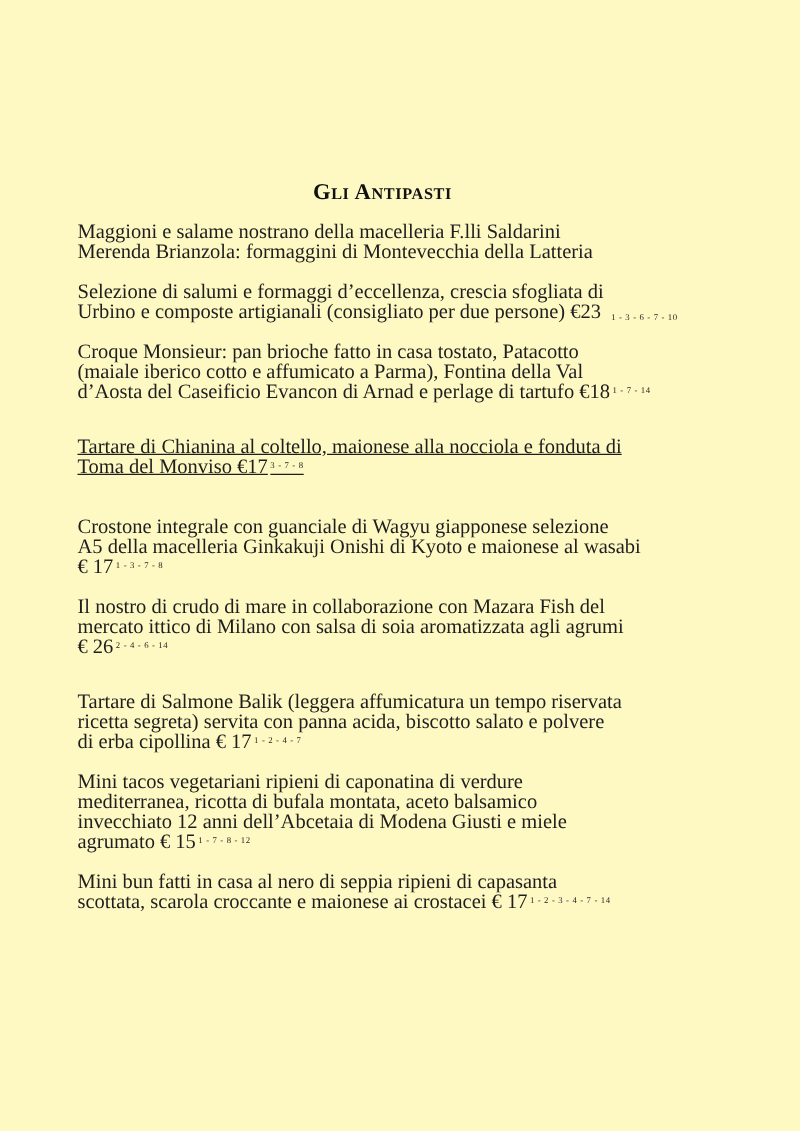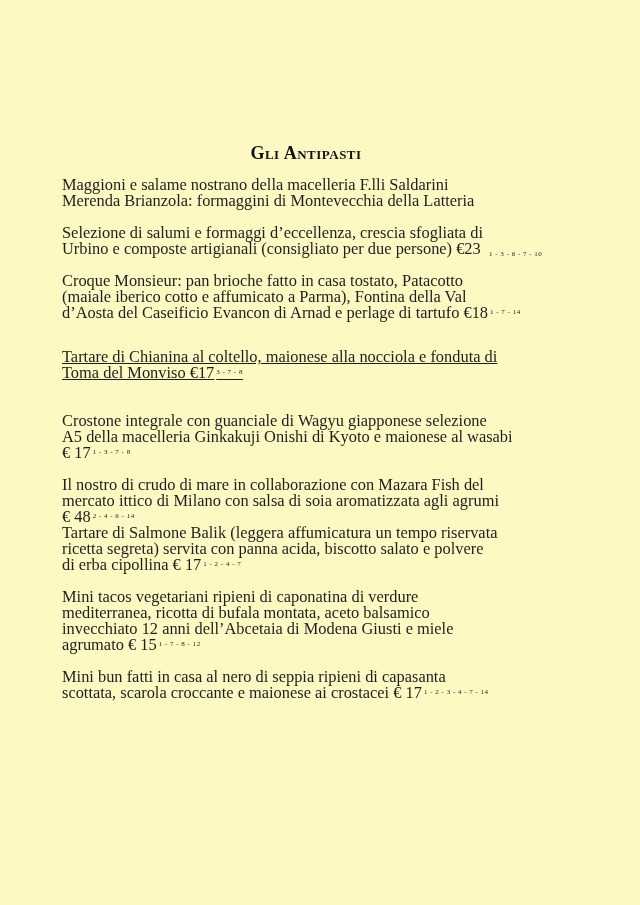--- a/index.html
+++ b/index.html
@@ -87,24 +87,24 @@
       <span class="line">Tartare di Chianina al coltello, maionese alla nocciola e fonduta di</span>
       <span class="line"><span>Toma del Monviso €17</span><sup class="allergens">3 - 7 - 8</sup></span>
     </p>
 
     <p class="item" style="margin-bottom:16px;">
       <span class="line">Crostone integrale con guanciale di Wagyu giapponese selezione</span>
       <span class="line">A5 della macelleria Ginkakuji Onishi di Kyoto e maionese al wasabi</span>
       <span class="line"><span>€ 17</span><sup class="allergens">1 - 3 - 7 - 8</sup></span>
     </p>
 
-    <p class="item" style="margin-bottom:0;">
+    <p class="item" style="margin-bottom:28px;">
       <span class="line">Il nostro di crudo di mare in collaborazione con Mazara Fish del</span>
       <span class="line">mercato ittico di Milano con salsa di soia aromatizzata agli agrumi</span>
-      <span class="line"><span>€ 48</span><sup class="allergens">2 - 4 - 6 - 14</sup></span>
+      <span class="line"><span>€ 26</span><sup class="allergens">2 - 4 - 6 - 14</sup></span>
     </p>
 
     <p class="item" style="margin-bottom:16px;">
       <span class="line">Tartare di Salmone Balik (leggera affumicatura un tempo riservata</span>
       <span class="line">ricetta segreta) servita con panna acida, biscotto salato e polvere</span>
       <span class="line"><span>di erba cipollina € 17</span><sup class="allergens">1 - 2 - 4 - 7</sup></span>
     </p>
 
     <p class="item" style="margin-bottom:16px;">
       <span class="line">Mini tacos vegetariani ripieni di caponatina di verdure</span>

